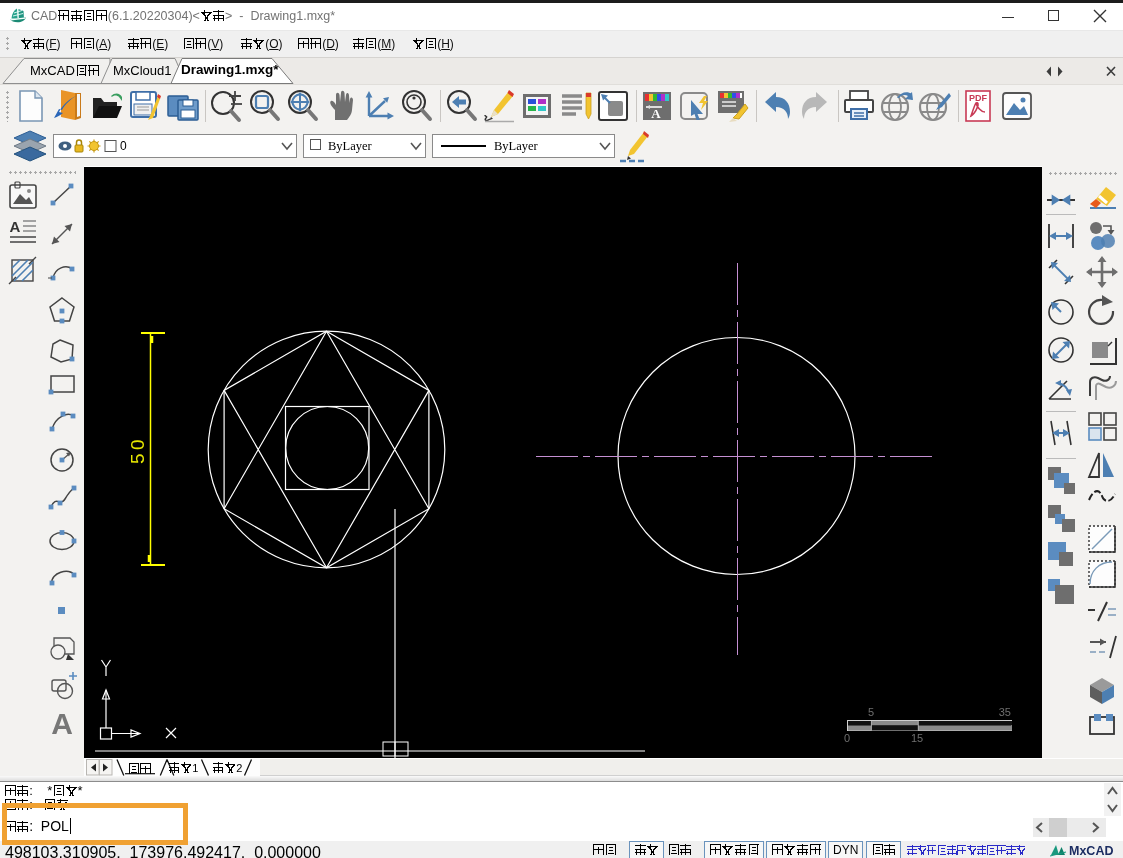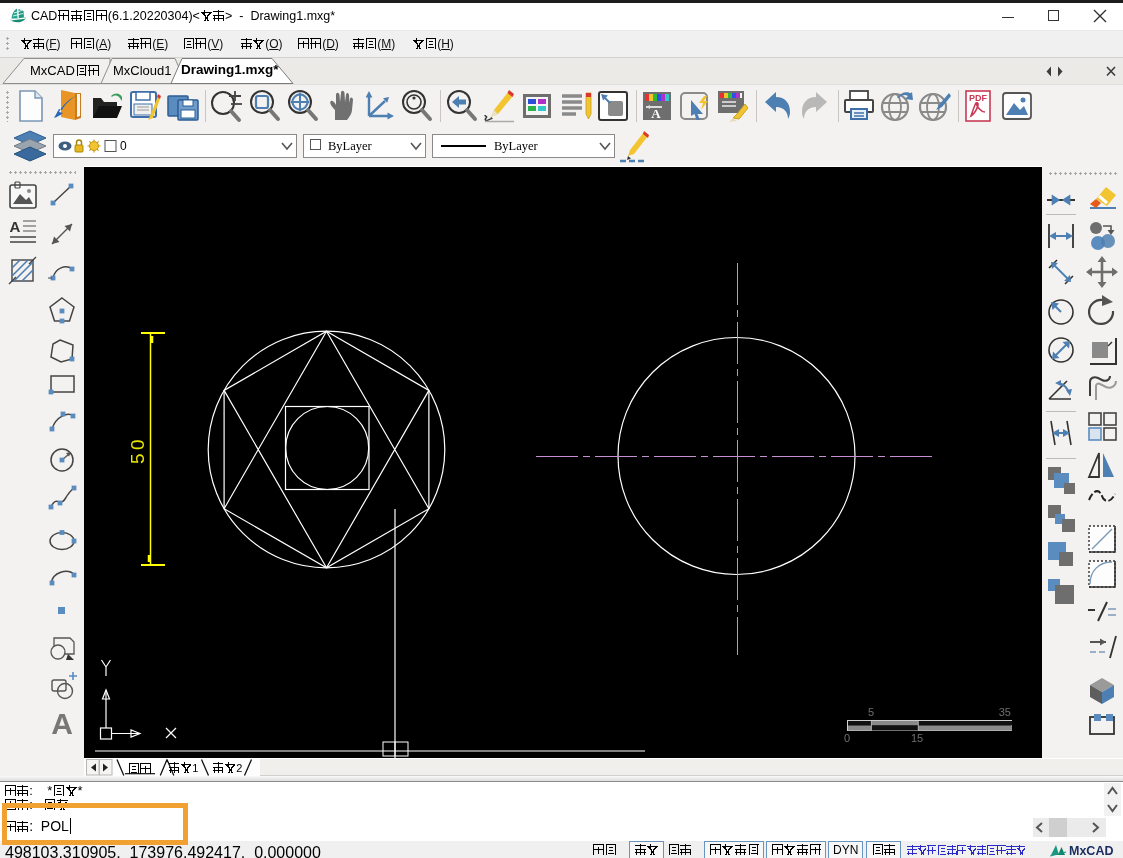--- a/index.html
+++ b/index.html
@@ -8,21 +8,21 @@
 .k{display:inline-block;width:11px;height:11px;margin:0 0.8px;vertical-align:-1px;--c:#000}
 .c1{background:linear-gradient(var(--c),var(--c)) 0 0/11px 1.1px,linear-gradient(var(--c),var(--c)) 0 10.5px/11px 1.1px,linear-gradient(var(--c),var(--c)) 0 5px/11px 1px,linear-gradient(var(--c),var(--c)) 0.5px 0/1.1px 12px,linear-gradient(var(--c),var(--c)) 9.8px 0/1.1px 12px,linear-gradient(var(--c),var(--c)) 5px 2.5px/1px 7px;background-repeat:no-repeat}
 .c2{background:linear-gradient(var(--c),var(--c)) 0 1px/11px 1.1px,linear-gradient(var(--c),var(--c)) 0 4.5px/11px 1px,linear-gradient(var(--c),var(--c)) 0 8px/11px 1px,linear-gradient(var(--c),var(--c)) 0 11px/11px 1.1px,linear-gradient(var(--c),var(--c)) 5px 0/1.1px 12px,linear-gradient(var(--c),var(--c)) 1px 6px/1px 6px,linear-gradient(var(--c),var(--c)) 9.5px 6px/1px 6px;background-repeat:no-repeat}
 .c3{background:linear-gradient(var(--c),var(--c)) 0 1.5px/11px 1.1px,linear-gradient(var(--c),var(--c)) 3px 0/1px 4px,linear-gradient(55deg,transparent 43%,var(--c) 43%,var(--c) 53%,transparent 53%) 0 3px/11px 9px,linear-gradient(-55deg,transparent 43%,var(--c) 43%,var(--c) 53%,transparent 53%) 0 3px/11px 9px,linear-gradient(var(--c),var(--c)) 0 11px/11px 1px;background-repeat:no-repeat}
 .c4{background:linear-gradient(var(--c),var(--c)) 1px 0/1.1px 12px,linear-gradient(var(--c),var(--c)) 9.8px 0/1.1px 12px,linear-gradient(var(--c),var(--c)) 1px 0/10px 1.1px,linear-gradient(var(--c),var(--c)) 4px 3px/4px 1px,linear-gradient(var(--c),var(--c)) 4px 6px/4px 1px,linear-gradient(var(--c),var(--c)) 3px 9px/6px 1px;background-repeat:no-repeat}
 .ks{width:10.5px;height:11px}
 .kb{width:9.3px;height:10.5px;margin:0 0.3px}
 
 #topstrip{left:0;top:0;width:1123px;height:3px;background:#1c1c1c}
 #titlebar{left:0;top:3px;width:1123px;height:28px;background:#fff;border-bottom:1px solid #e8e8e8}
-#title-txt{left:31px;top:9px;font-size:12.5px;color:#000000}
+#title-txt{left:31px;top:9px;font-size:12.5px;color:#737373}
 #menubar{left:0;top:31px;width:1123px;height:26px;background:#f0f0f0}
 .mitem{position:absolute;top:37px;font-size:12px;color:#111}
 #tabbar{left:0;top:57px;width:1123px;height:27px;background:#eceae7;border-top:1px solid #d5d3d0}
 #toolbar1{left:0;top:84px;width:1123px;height:44px;background:#f3f2f0;border-top:1px solid #e0deda}
 #toolbar2{left:0;top:128px;width:1123px;height:38px;background:#f3f2f0}
 .grip{position:absolute;width:3px;background-image:radial-gradient(circle,#a8a8a8 1px,transparent 1.2px);background-size:3px 5px}
 .hgrip{position:absolute;height:3px;background-image:radial-gradient(circle,#a8a8a8 1px,transparent 1.2px);background-size:5px 3px}
 .combo{position:absolute;top:134px;height:24px;background:#fff;border:1px solid #8a8a8a;font-size:12px;color:#000}
 
 #leftbar{left:0;top:166px;width:84px;height:610px;background:#f3f2f0}

